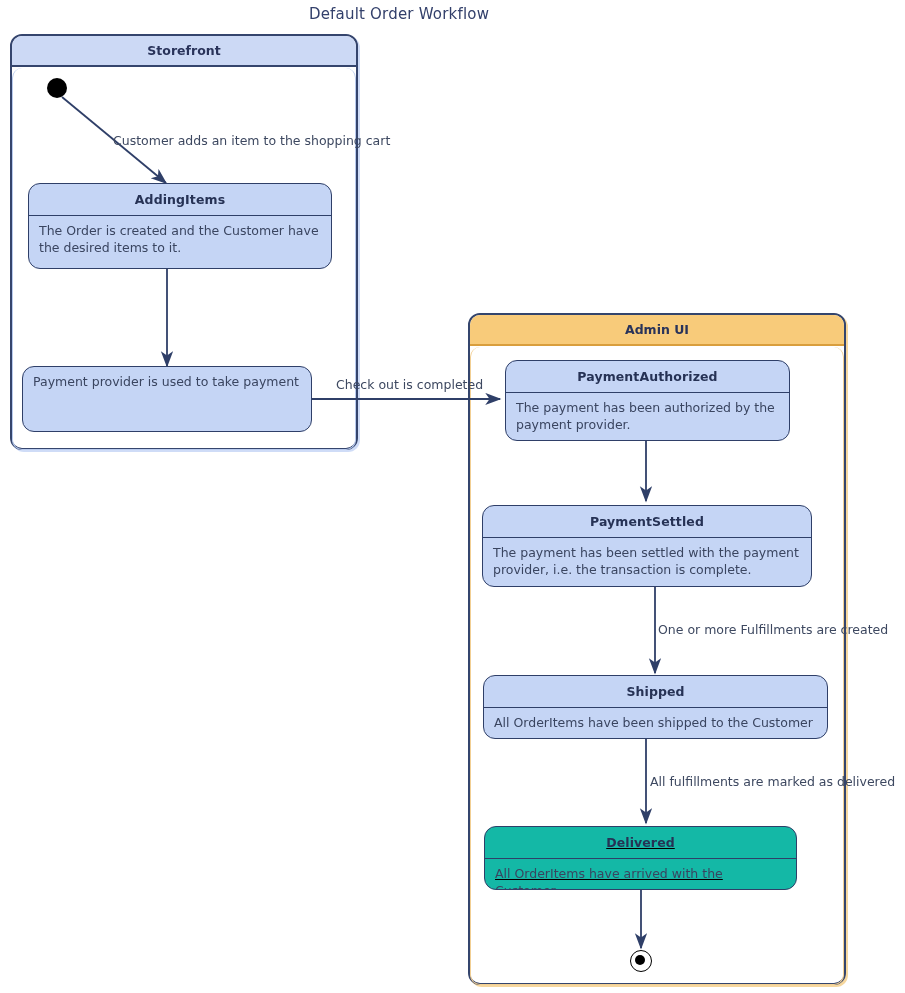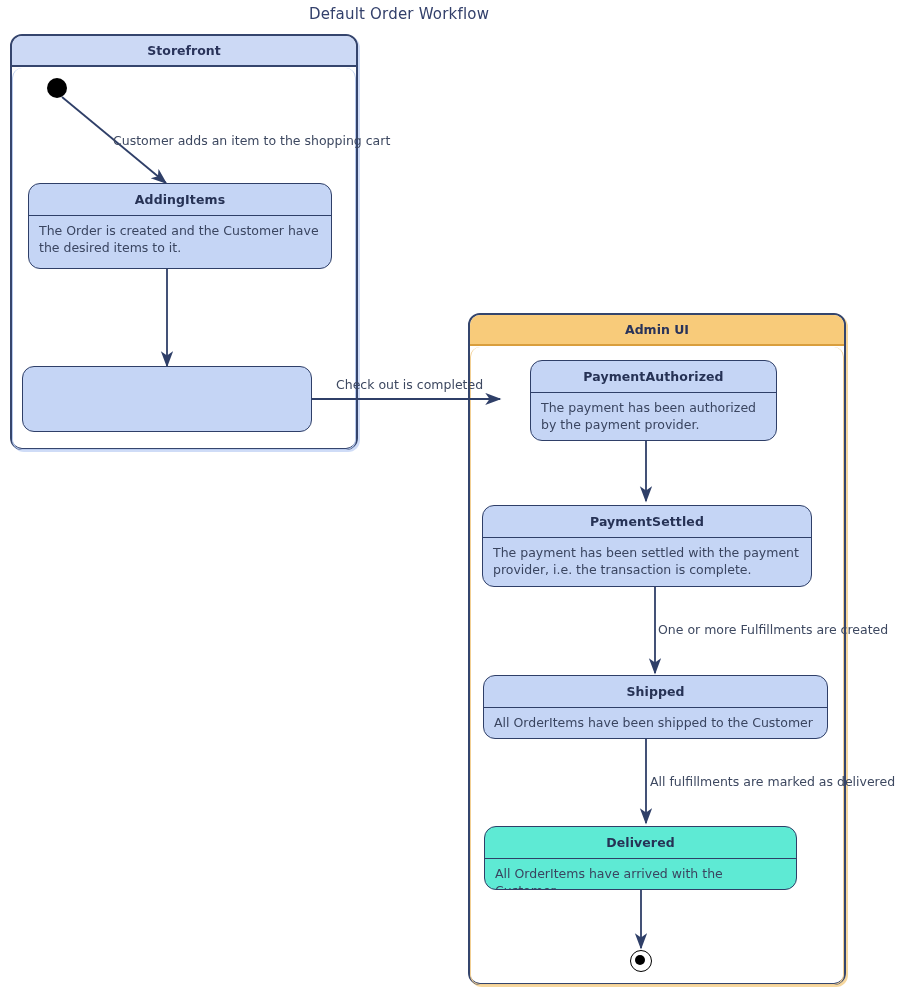--- a/index.html
+++ b/index.html
@@ -92,21 +92,21 @@
   }
   
   .state {
     position: absolute;
     box-sizing: border-box;
     border: 1.6px solid #2f3f68;
     border-radius: 12px;
     overflow: hidden;
     background: #c5d5f5;
   }
-  .state.green { background: #5eead4; }
+  .state.green { background: #14b8a6; text-decoration: underline; }
   .state-title {
     text-align: center;
     font-weight: bold;
     font-size: 12.5px;
     color: #263255;
     padding: 8px 6px 8px 6px;
     border-bottom: 1.6px solid #2f3f68;
     box-sizing: border-box;
     letter-spacing: 0.1px;
   }
@@ -207,23 +207,24 @@
   <div class="initial-node" style="left:47px; top:78px;"></div>
 
   <div class="final-node" style="left:630px; top:950px;"></div>
 
   <div class="state" style="left:28px; top:183px; width:304px; height:86px;">
     <div class="state-title">AddingItems</div>
     <div class="state-desc">The Order is created and the Customer have the desired items to it.</div>
   </div>
 
   <div class="state" style="left:22px; top:366px; width:290px; height:66px;">
-  </div>
-
-  <div class="state" style="left:530px; top:360px; width:247px; height:81px;">
+    <div class="state-desc">Payment provider is used to take payment</div>
+  </div>
+
+  <div class="state" style="left:505px; top:360px; width:285px; height:81px;">
     <div class="state-title">PaymentAuthorized</div>
     <div class="state-desc">The payment has been authorized by the payment provider.</div>
   </div>
 
   <div class="state" style="left:482px; top:505px; width:330px; height:82px;">
     <div class="state-title">PaymentSettled</div>
     <div class="state-desc">The payment has been settled with the payment provider, i.e. the transaction is complete.</div>
   </div>
 
   <div class="state" style="left:483px; top:675px; width:345px; height:64px;">

